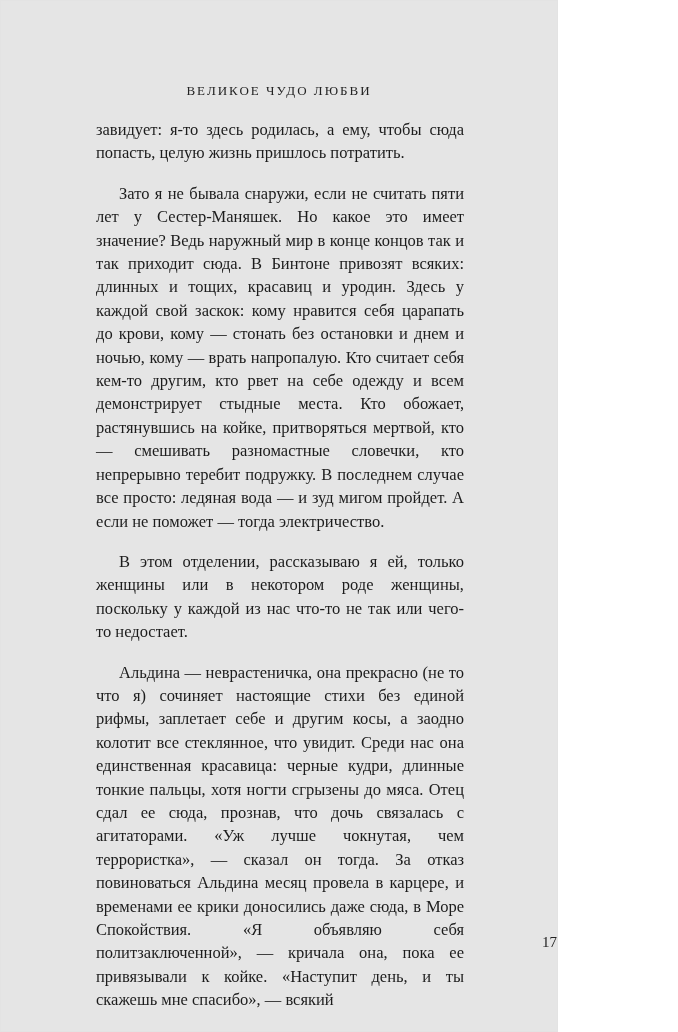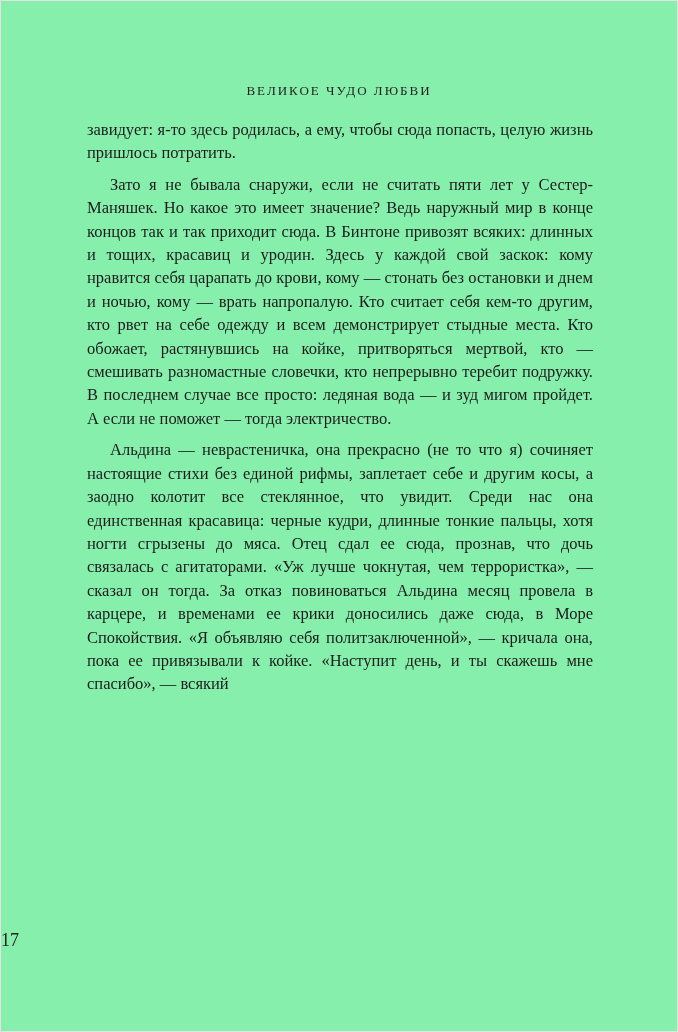--- a/index.html
+++ b/index.html
@@ -2,24 +2,24 @@
 <html lang="ru"><head>
 <meta charset="utf-8">
 <style>
   html, body {
     margin: 0;
     padding: 0;
     background: #ffffff;
   }
   .page {
     position: relative;
-    width: 678px;
+    width: 558px;
     height: 1032px;
     box-sizing: border-box;
-    background: #86efac;
+    background: #e5e5e5;
     border: 1px solid #e3e3e3;
     font-family: "Liberation Serif", "DejaVu Serif", serif;
     color: #1c1c1c;
     overflow: hidden;
   }
   .running-head {
     padding-top: 82px;
     text-align: center;
     font-size: 13px;
     letter-spacing: 2px;
@@ -29,44 +29,45 @@
   .page-body {
     margin: 19px 76px 0 78px;
     font-size: 16.5px;
     line-height: 23.4px;
     text-align: justify;
     hyphens: auto;
     -webkit-hyphens: auto;
     color: #1c1c1c;
   }
   .page-body p {
-    margin: 8px;
+    margin: 17px;
     text-indent: 23px;
   }
   .page-body p.no-indent {
     text-indent: 0;
   }
   .page-number {
     position: absolute;
     left: 0;
     right: 0;
     bottom: 80px;
-    text-align: left;
-    font-size: 18px;
+    text-align: right;
+    font-size: 15px;
     color: #222222;
   }
 </style>
 </head>
 <body>
 
 <div class="page">
 
   <div class="running-head">ВЕЛИКОЕ ЧУДО ЛЮБВИ</div>
 
   <div class="page-body">
     <p class="no-indent">завидует: я-то здесь родилась, а ему, чтобы сюда попасть, целую жизнь пришлось потратить.</p>
     <p>Зато я не бывала снаружи, если не считать пяти лет у Сестер-Маняшек. Но какое это имеет значение? Ведь наружный мир в конце концов так и так приходит сюда. В Бинтоне привозят всяких: длинных и тощих, красавиц и уродин. Здесь у каждой свой заскок: кому нравится себя царапать до крови, кому — стонать без остановки и днем и ночью, кому — врать напропалую. Кто считает себя кем-то другим, кто рвет на себе одежду и всем демонстрирует стыдные места. Кто обожает, растянувшись на койке, притворяться мертвой, кто — смешивать разномастные словечки, кто непрерывно теребит подружку. В последнем случае все просто: ледяная вода — и зуд мигом пройдет. А если не поможет — тогда электричество.</p>
+    <p>В этом отделении, рассказываю я ей, только женщины или в некотором роде женщины, поскольку у каждой из нас что-то не так или чего-то недостает.</p>
     <p>Альдина — неврастеничка, она прекрасно (не то что я) сочиняет настоящие стихи без единой рифмы, заплетает себе и другим косы, а заодно колотит все стеклянное, что увидит. Среди нас она единственная красавица: черные кудри, длинные тонкие пальцы, хотя ногти сгрызены до мяса. Отец сдал ее сюда, прознав, что дочь связалась с агитаторами. «Уж лучше чокнутая, чем террористка», — сказал он тогда. За отказ повиноваться Альдина месяц провела в карцере, и временами ее крики доносились даже сюда, в Море Спокойствия. «Я объявляю себя политзаключенной», — кричала она, пока ее привязывали к койке. «Наступит день, и ты скажешь мне спасибо», — всякий</p>
   </div>
 
   <div class="page-number">17</div>
 
 </div>
 
 </body></html>

